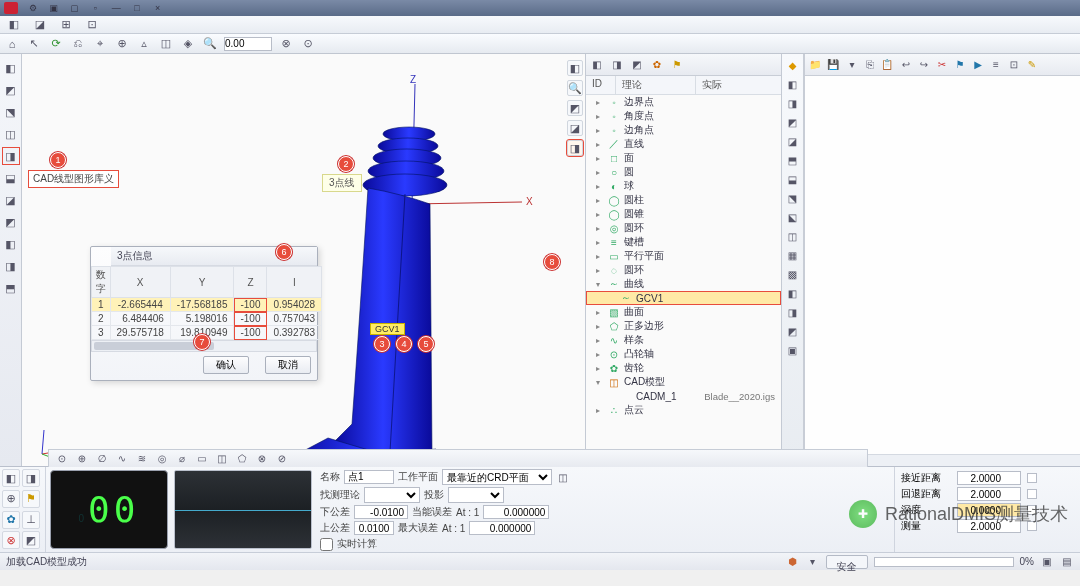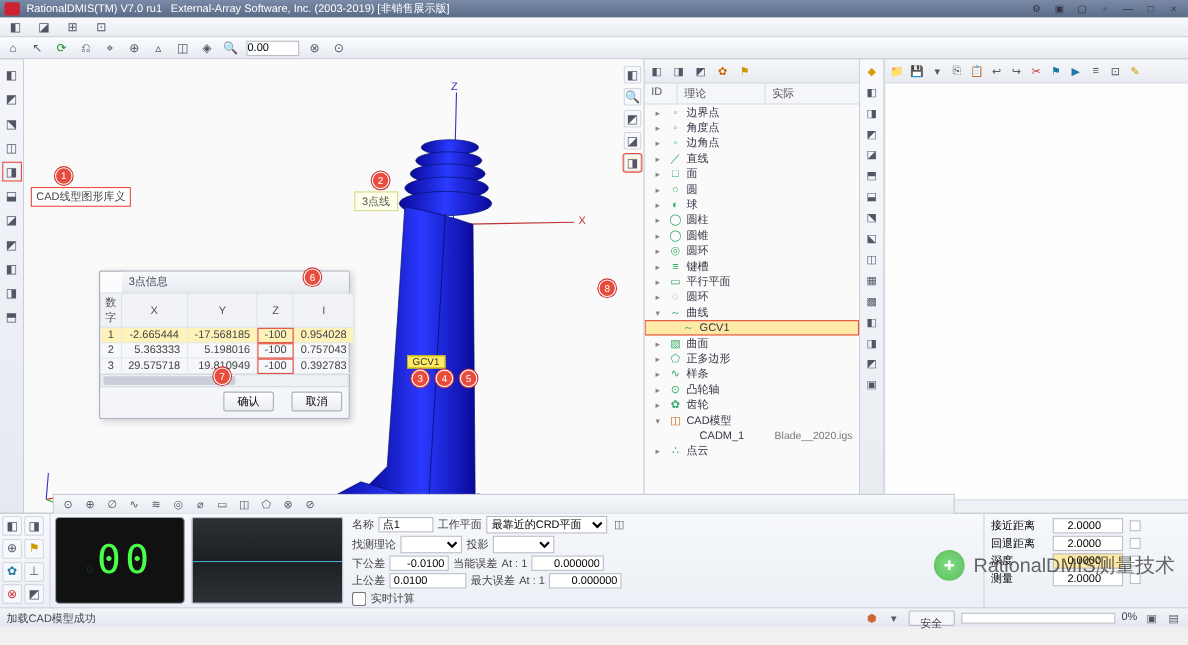--- a/index.html
+++ b/index.html
@@ -80,23 +80,20 @@
 .watermark .wm-ico { width: 28px; height: 28px; border-radius: 50%; background: radial-gradient(#5bd85b,#2aa82a); color: #fff; display: flex; align-items: center; justify-content: center; font-size: 12px; }
 .watermark .wm-text { font-size: 18px; color: #333; }
 svg.blade-svg { position: absolute; left: 0; top: 0; }
 .triad { position: absolute; left: 14px; bottom: 6px; width: 34px; height: 34px; }
 </style>
 </head>
 <body>
 
 <div class="title-bar">
   <div class="logo"></div>
-  <div class="title">
-    <span>RationalDMIS(TM) V7.0 ru1</span>&nbsp;&nbsp;&nbsp;<span>External-Array Software, Inc. (2003-2019)</span> <span>[非销售展示版]</span>
-  </div>
   <div class="win-btns">
     <span>⚙</span>
     <span>▣</span>
     <span>▢</span>
     <span>▫</span>
     <span>—</span>
     <span>□</span>
     <span>×</span>
   </div>
 </div>
@@ -198,21 +195,21 @@
         </tr>
         <tr class="sel">
           <td style="text-align:center">1</td>
               <td>-2.665444</td>
               <td>-17.568185</td>
               <td class="z-hl">-100</td>
               <td>0.954028</td>
         </tr>
         <tr>
           <td style="text-align:center">2</td>
-              <td>5.363333</td>
+              <td>6.484406</td>
               <td>5.198016</td>
               <td class="z-hl">-100</td>
               <td>0.757043</td>
         </tr>
         <tr>
           <td style="text-align:center">3</td>
               <td>29.575718</td>
               <td>19.810949</td>
               <td class="z-hl">-100</td>
               <td>0.392783</td>
@@ -464,21 +461,21 @@
     </div>
     <div class="r">
       <span class="lbl">下公差</span>
       <input type="text" style="width: 54px; text-align: right;" value="-0.0100">
       <span class="lbl">当能误差</span>
       <span class="lbl">At : 1</span>
       <input type="text" style="width: 66px; text-align: right;" value="0.000000">
     </div>
     <div class="r">
       <span class="lbl">上公差</span>
-      <input type="text" style="width: 70px; text-align: left;" value="0.0100">
+      <input type="text" style="width: 40px; text-align: center;" value="0.0100">
       <span class="lbl">最大误差</span>
       <span class="lbl">At : 1</span>
       <input type="text" style="width: 66px; text-align: right;" value="0.000000">
     </div>
     <div class="r">
       <input type="checkbox" style="">
       <span class="lbl"> 实时计算</span>
     </div>
   </div>
   <div class="bp-right">

